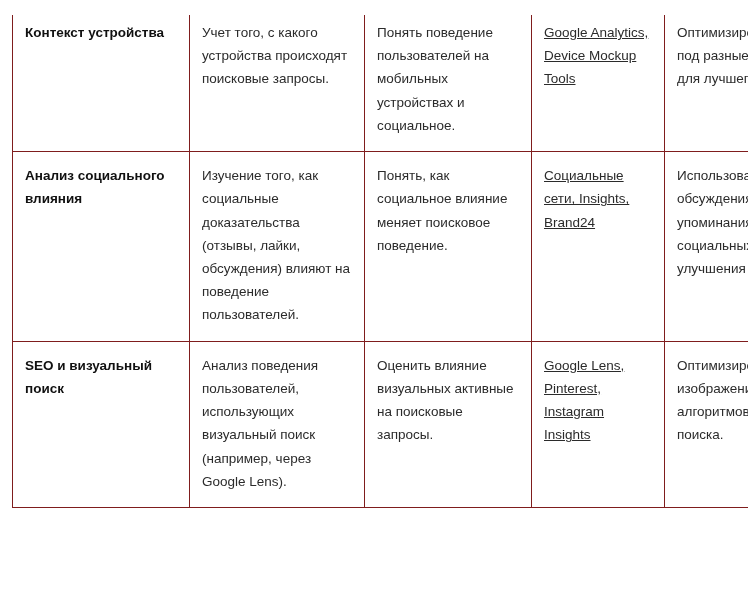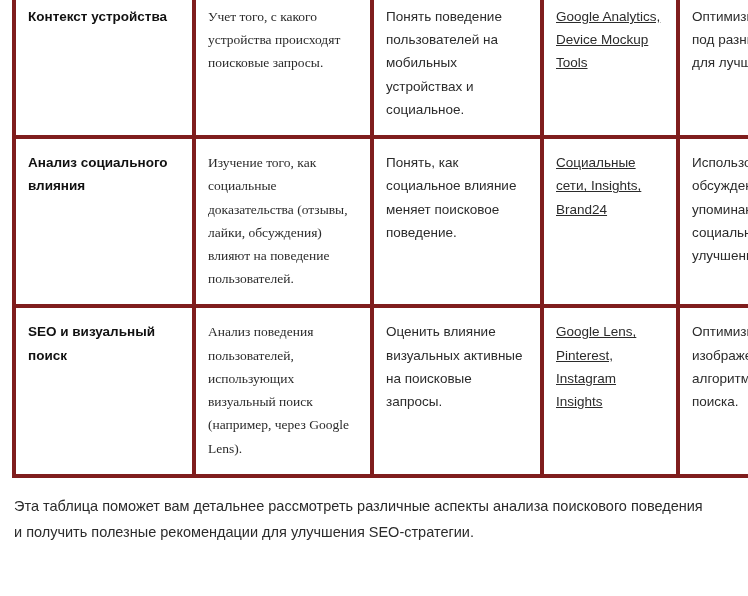--- a/index.html
+++ b/index.html
@@ -12,44 +12,43 @@
     height: 596px;
     font-family: "Liberation Sans", sans-serif;
     color: #1f1f1f;
     overflow: hidden;
   }
   .page {
     position: relative;
     width: 728px;
     height: 596px;
     box-sizing: border-box;
-    padding: 0 12px;
+    padding: 16px 12px;
   }
   table.analysis-table {
     width: 724px;
     border-collapse: collapse;
     table-layout: fixed;
     margin-top: -1px;
   }
   table.analysis-table td {
-    border: 4px solid #7f1d1d;
+    border: 1px solid #7f1d1d;
     vertical-align: top;
     padding: 12px 12px 14px 12px;
     font-size: 13.5px;
     line-height: 1.72;
     color: #2b2b2b;
   }
   table.analysis-table td.col-aspect {
     width: 152px;
     font-weight: bold;
     color: #111111;
   }
   table.analysis-table td.col-desc {
     width: 150px;
-    font-family: Liberation Serif, serif;
   }
   table.analysis-table td.col-goal {
     width: 142px;
   }
   table.analysis-table td.col-tools {
     width: 108px;
     text-decoration: underline;
   }
   table.analysis-table td.col-rec {
     width: 160px;
@@ -91,15 +90,14 @@
       <tr>
         <td class="col-aspect">SEO и визуальный поиск</td>
         <td class="col-desc">Анализ поведения пользователей, использующих визуальный поиск (например, через Google Lens).</td>
         <td class="col-goal">Оценить влияние визуальных активные на поисковые запросы.</td>
         <td class="col-tools">Google Lens, Pinterest, Instagram Insights</td>
         <td class="col-rec">Оптимизировать изображения с учетом алгоритмов визуального поиска.</td>
       </tr>
     </tbody>
   </table>
 
-  <p class="closing-text">Эта таблица поможет вам детальнее рассмотреть различные аспекты анализа поискового поведения и получить полезные рекомендации для улучшения SEO-стратегии.</p>
 
 </div>
 
 </body></html>

